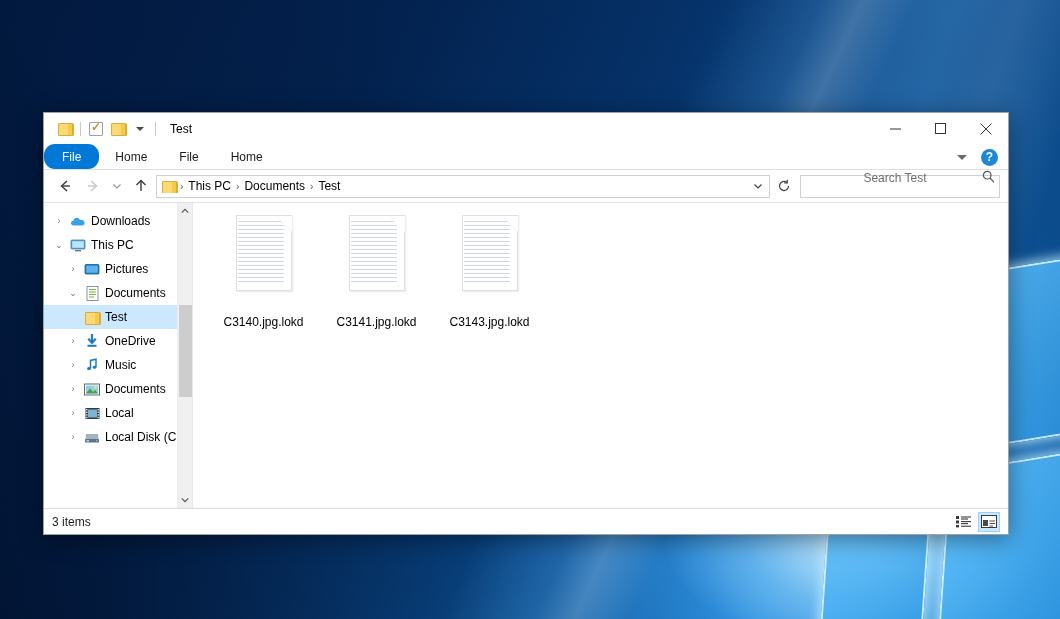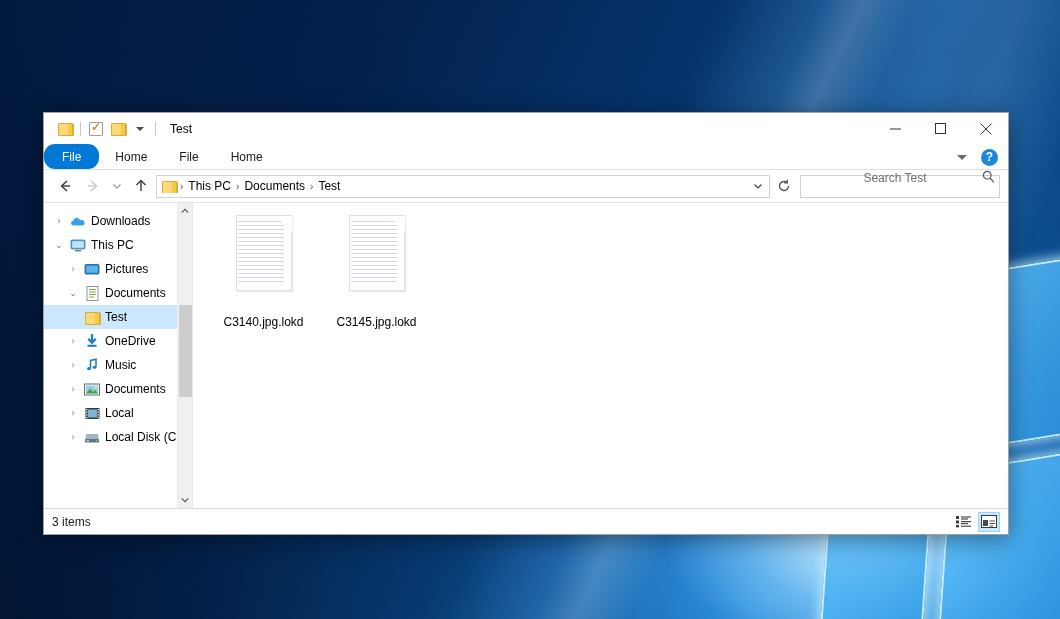--- a/index.html
+++ b/index.html
@@ -679,32 +679,40 @@
 
           <div class="fileitem">
             <div class="fileicon">
               <div class="page"></div>
                 <div class="lines"></div>
                 <div class="fold"></div>
             </div>
             <div class="fname">C3140.jpg.lokd</div>
           </div>
 
-
-
-
-
           <div class="fileitem">
             <div class="fileicon">
               <div class="page"></div>
                 <div class="lines"></div>
                 <div class="fold"></div>
             </div>
-            <div class="fname">C3145.jpg.lokd</div>
-          </div>
+            <div class="fname">C3141.jpg.lokd</div>
+          </div>
+
+
+          <div class="fileitem">
+            <div class="fileicon">
+              <div class="page"></div>
+                <div class="lines"></div>
+                <div class="fold"></div>
+            </div>
+            <div class="fname">C3143.jpg.lokd</div>
+          </div>
+
+
 
         </div>
       </div>
     </div>
 
     <div id="statusbar">
       <span id="statustext">3 items</span>
       <div id="viewbtns">
         <div class="viewbtn">
           <svg width="16" height="13" viewBox="0 0 16 13">

